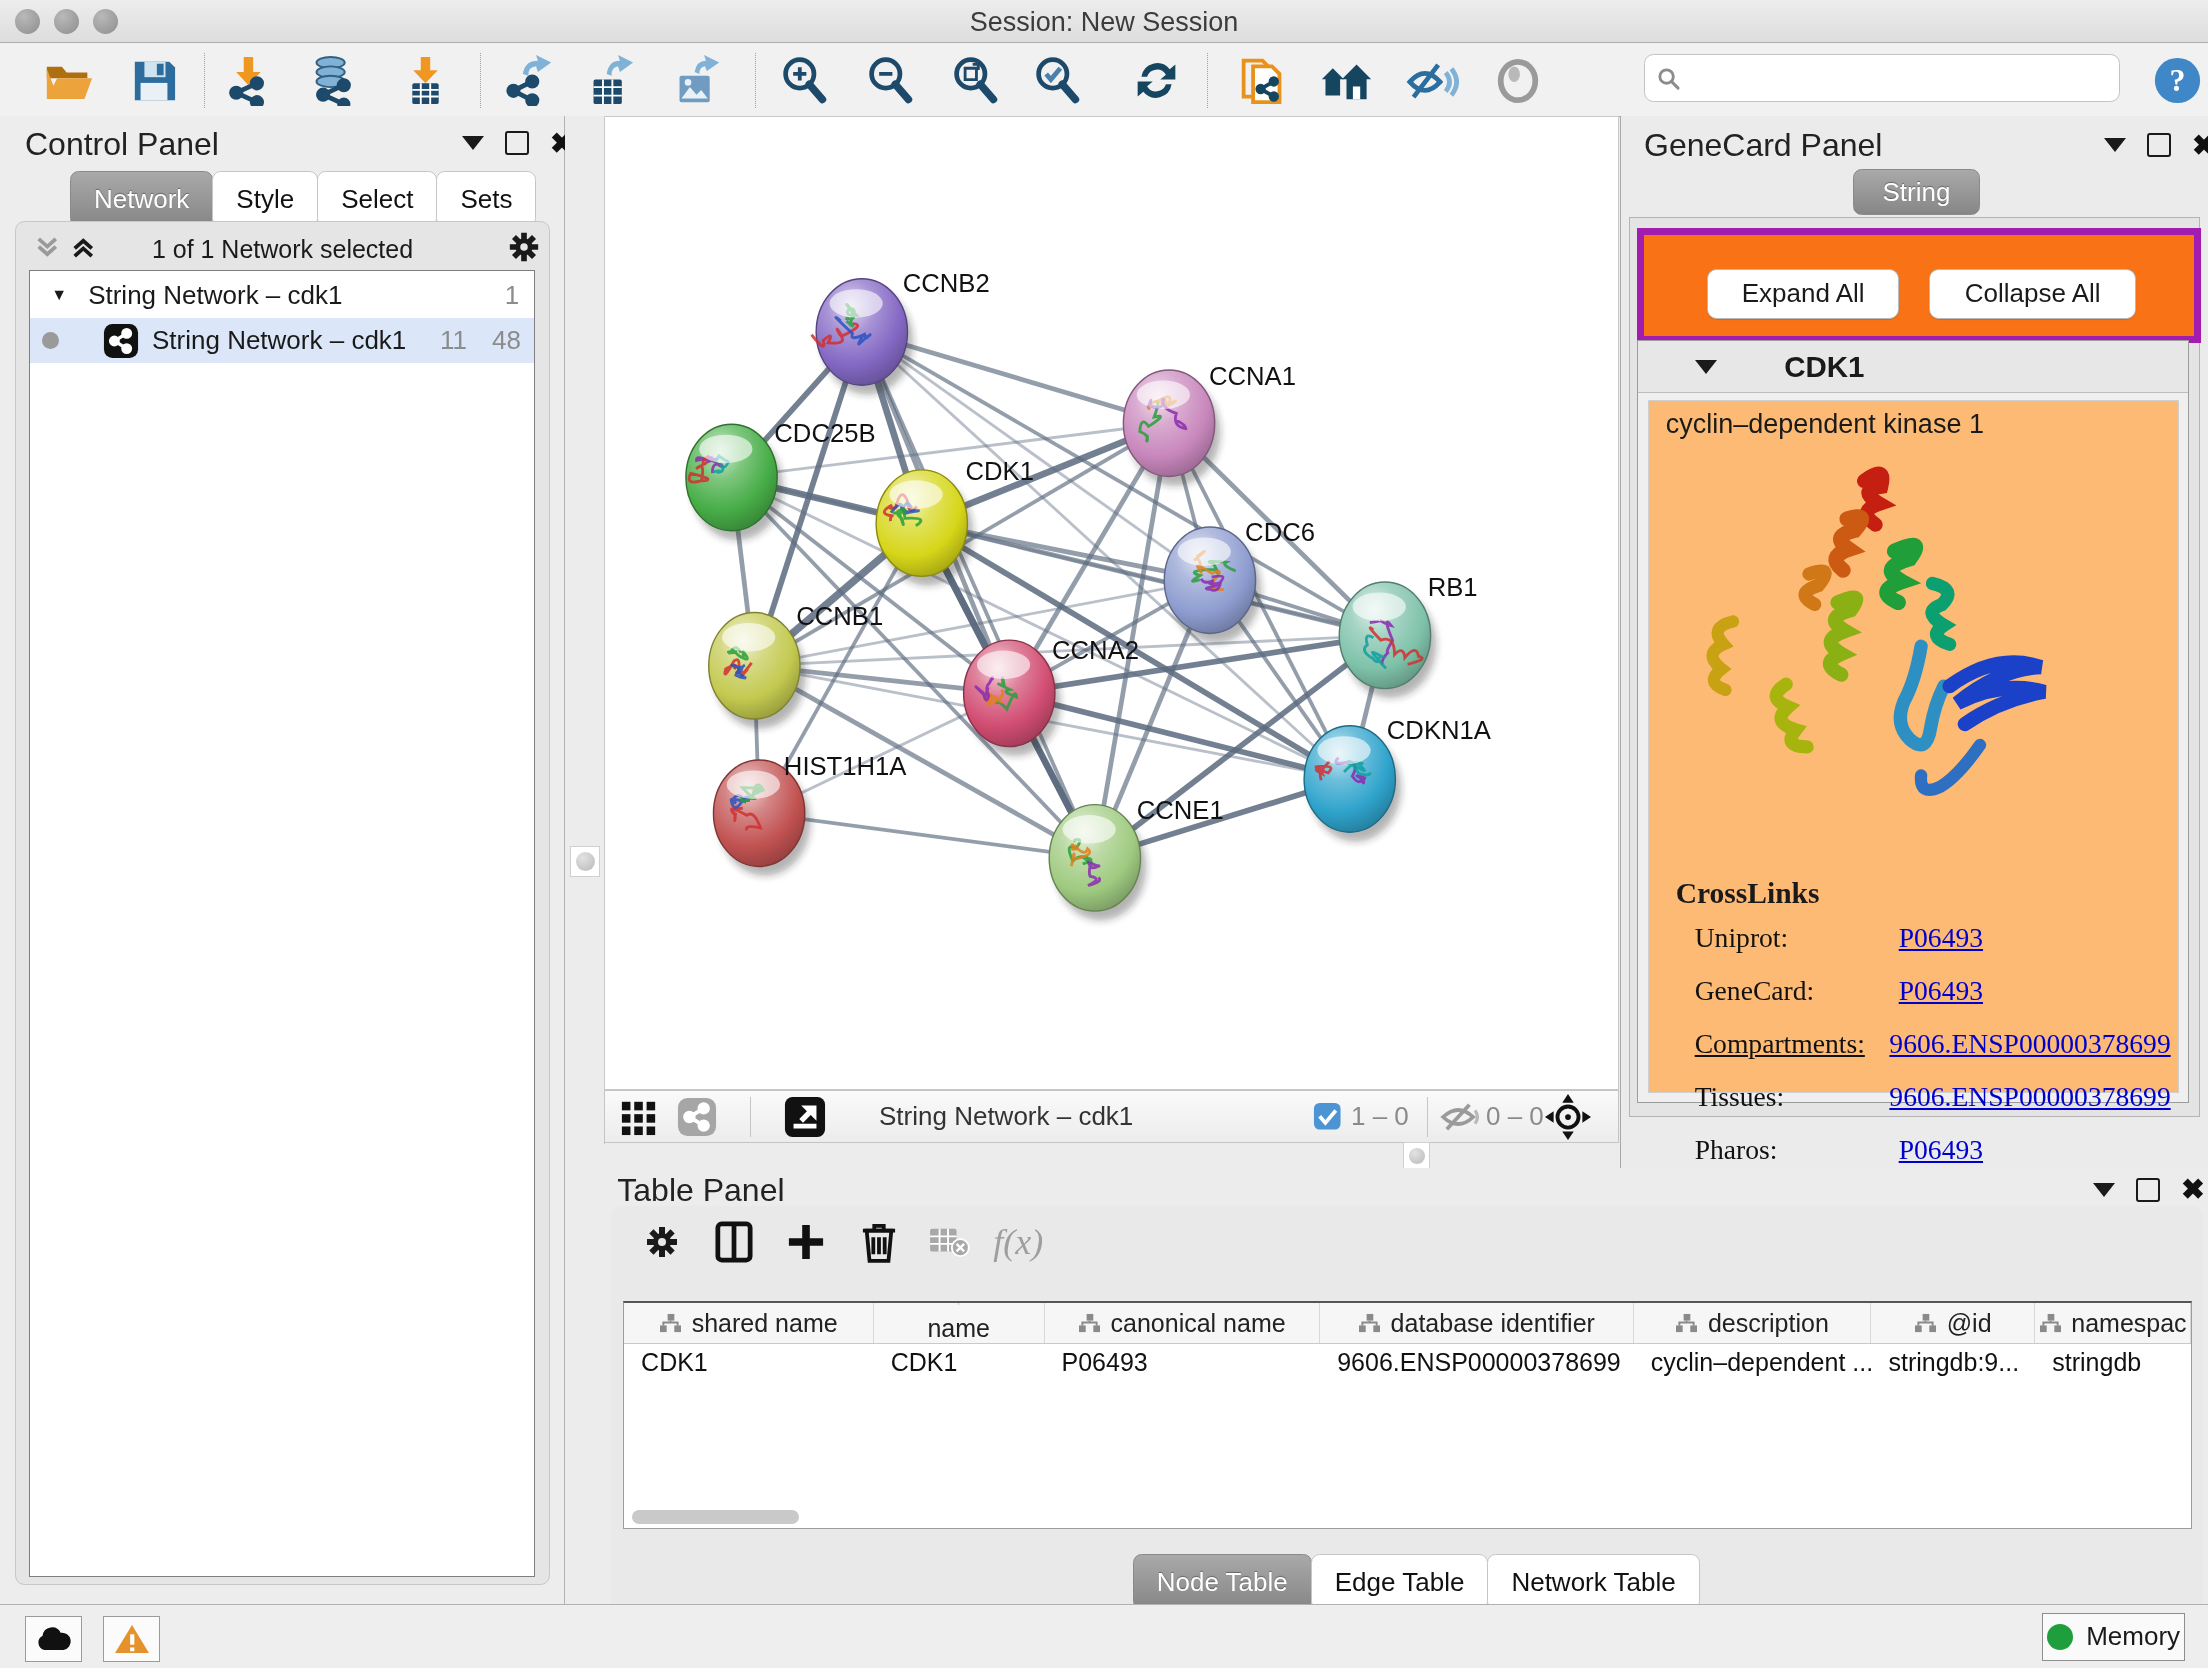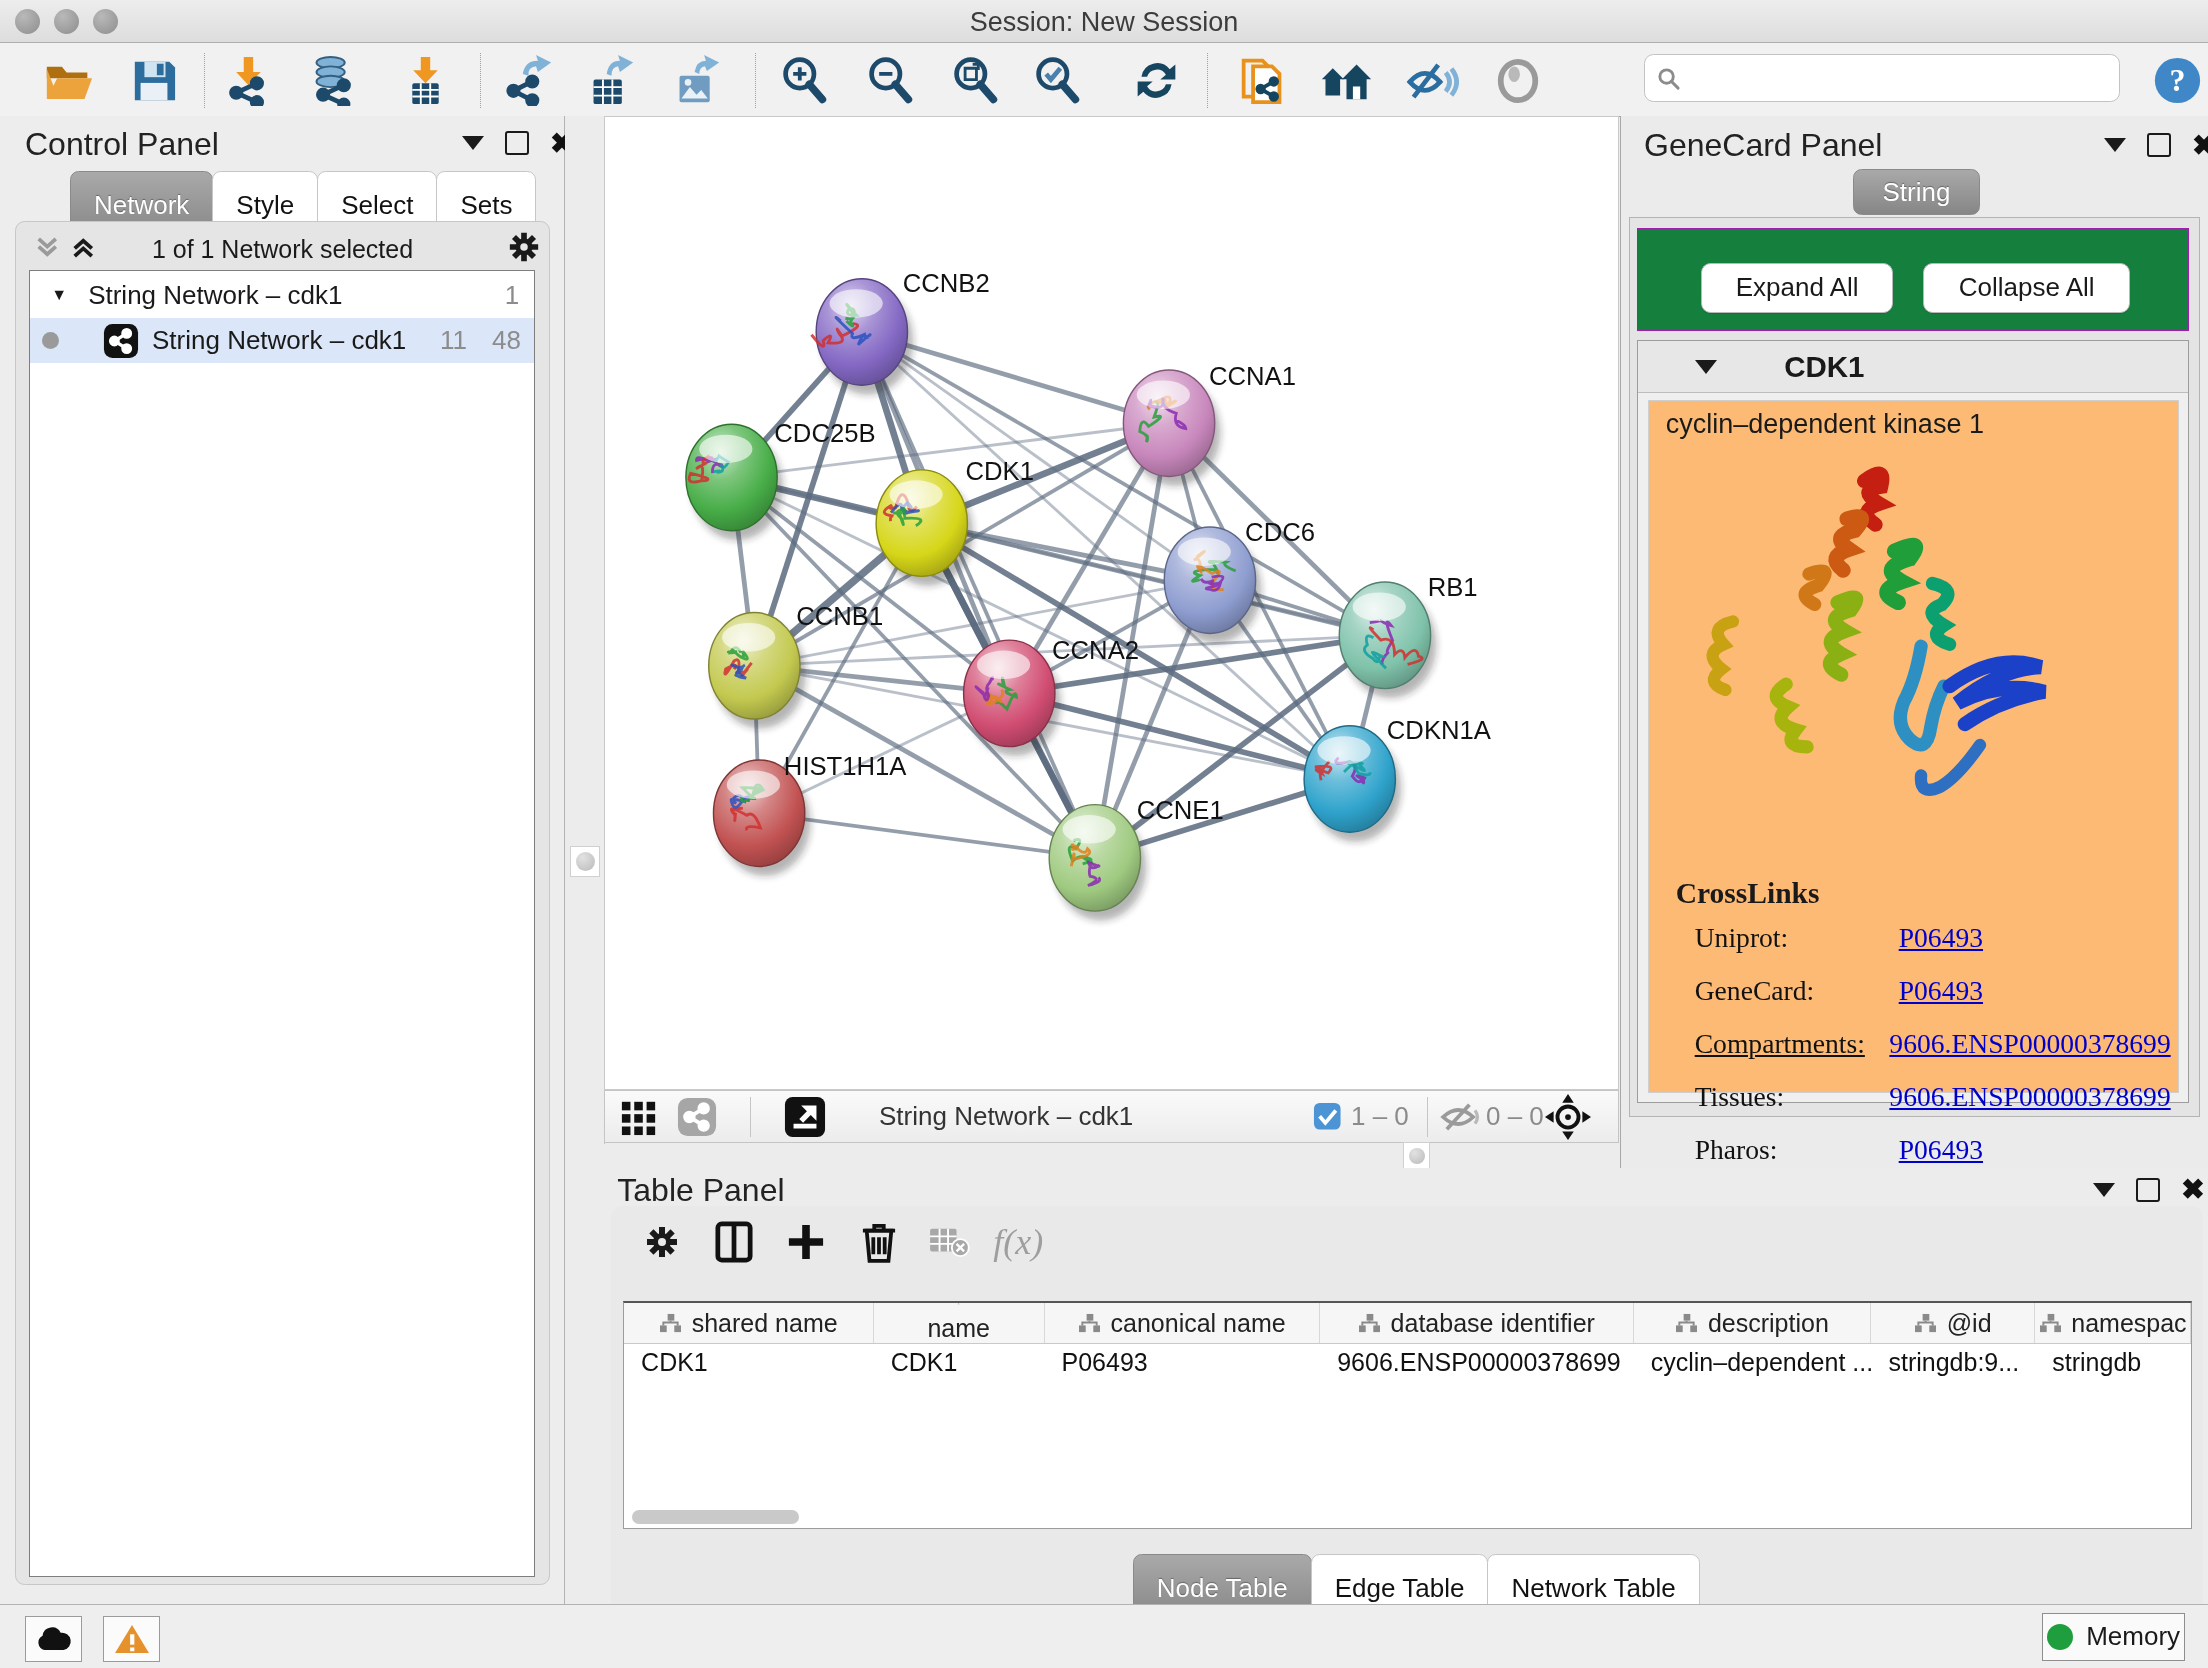--- a/index.html
+++ b/index.html
@@ -23,21 +23,21 @@
   #search-box{position:absolute;left:1644px;top:11.4px;width:476px;height:48px;
       background:#fff;border:1.9px solid #c3c3c3;border-radius:9.5px;
       display:flex;align-items:center;padding-left:11.4px;box-sizing:border-box;}
   
   .panel-title{font-size:32px;color:#222;}
   .phicons{position:absolute;display:flex;gap:21px;align-items:center;}
   .ph-tri{width:0;height:0;border-left:11.4px solid transparent;border-right:11.4px solid transparent;
       border-top:14.3px solid #1a1a1a;}
   .ph-box{width:20px;height:20px;border:2.9px solid #1a1a1a;border-radius:2.9px;background:transparent;}
   .ph-x{font-size:28.5px;font-weight:bold;color:#111;line-height:19px;}
-  .tab{height:46px;line-height:46px;padding:10px 23px;background:#fff;color:#111;
+  .tab{height:46px;line-height:46px;padding:4px 23px;background:#fff;color:#111;
       border:1px solid #c6c6c6;border-radius:8.6px;font-size:26px;margin-right:-1px;
       display:inline-block;text-align:center;}
   .tab.sel{background:linear-gradient(#a9a9a9,#868686);color:#fff;
       text-shadow:0 -1px 1px rgba(0,0,0,.35);border-color:#8a8a8a;}
   
   #control-panel{left:0;top:116px;width:564px;height:1488px;background:#ededed;
       border-right:1px solid #b3b3b3;}
   #cp-group{position:absolute;left:15px;top:105px;width:533px;height:1362px;
       background:#e5e5e5;border:1px solid #c7c7c7;border-radius:9.5px;}
   #cp-list{position:absolute;left:13.3px;top:48px;width:504px;height:1305px;
@@ -55,21 +55,21 @@
       border:1px solid #c9c9c9;box-sizing:border-box;}
   #net-strip{left:604px;top:1090px;width:1015px;height:53px;
       background:linear-gradient(#fafafa,#ececec);border:1px solid #c4c4c4;box-sizing:border-box;}
   .strip-item{position:absolute;top:0;height:51px;display:flex;align-items:center;}
   
   #results-panel{left:1620px;top:116px;width:589px;height:1052px;background:#ebebeb;
       border-left:1.9px solid #a8a8a8;box-sizing:border-box;}
   #rp-outer{position:absolute;left:7.6px;top:101px;width:569px;height:898px;
       background:#e4e4e4;border:1.9px solid #b4b4b4;}
   #rp-btnrow{position:absolute;left:7.6px;top:9.5px;width:550px;height:101px;
-      background:#15803d;border:1px solid #a21caf;}
+      background:#f97316;border:7px solid #a21caf;}
   .rp-btn{position:absolute;top:34px;height:48px;background:#fff;border:1px solid #b9b9b9;
       border-radius:9.5px;font-size:26px;text-align:center;line-height:46px;box-shadow:0 1px 1px rgba(0,0,0,.12);}
   #rp-section{position:absolute;left:7.6px;top:122px;width:550px;height:761px;
       background:#efefef;border:1px solid #9c9c9c;}
   #rp-sec-head{position:absolute;left:0;top:0;width:100%;height:51px;background:#e7e7e7;
       border-bottom:1px solid #bdbdbd;display:flex;align-items:center;}
   .serif{font-family:"Liberation Serif",serif;}
   .xlink{color:#0000cd;text-decoration:underline;font-size:27.6px;}
   .xlabel{font-size:27.6px;color:#111;}
   

